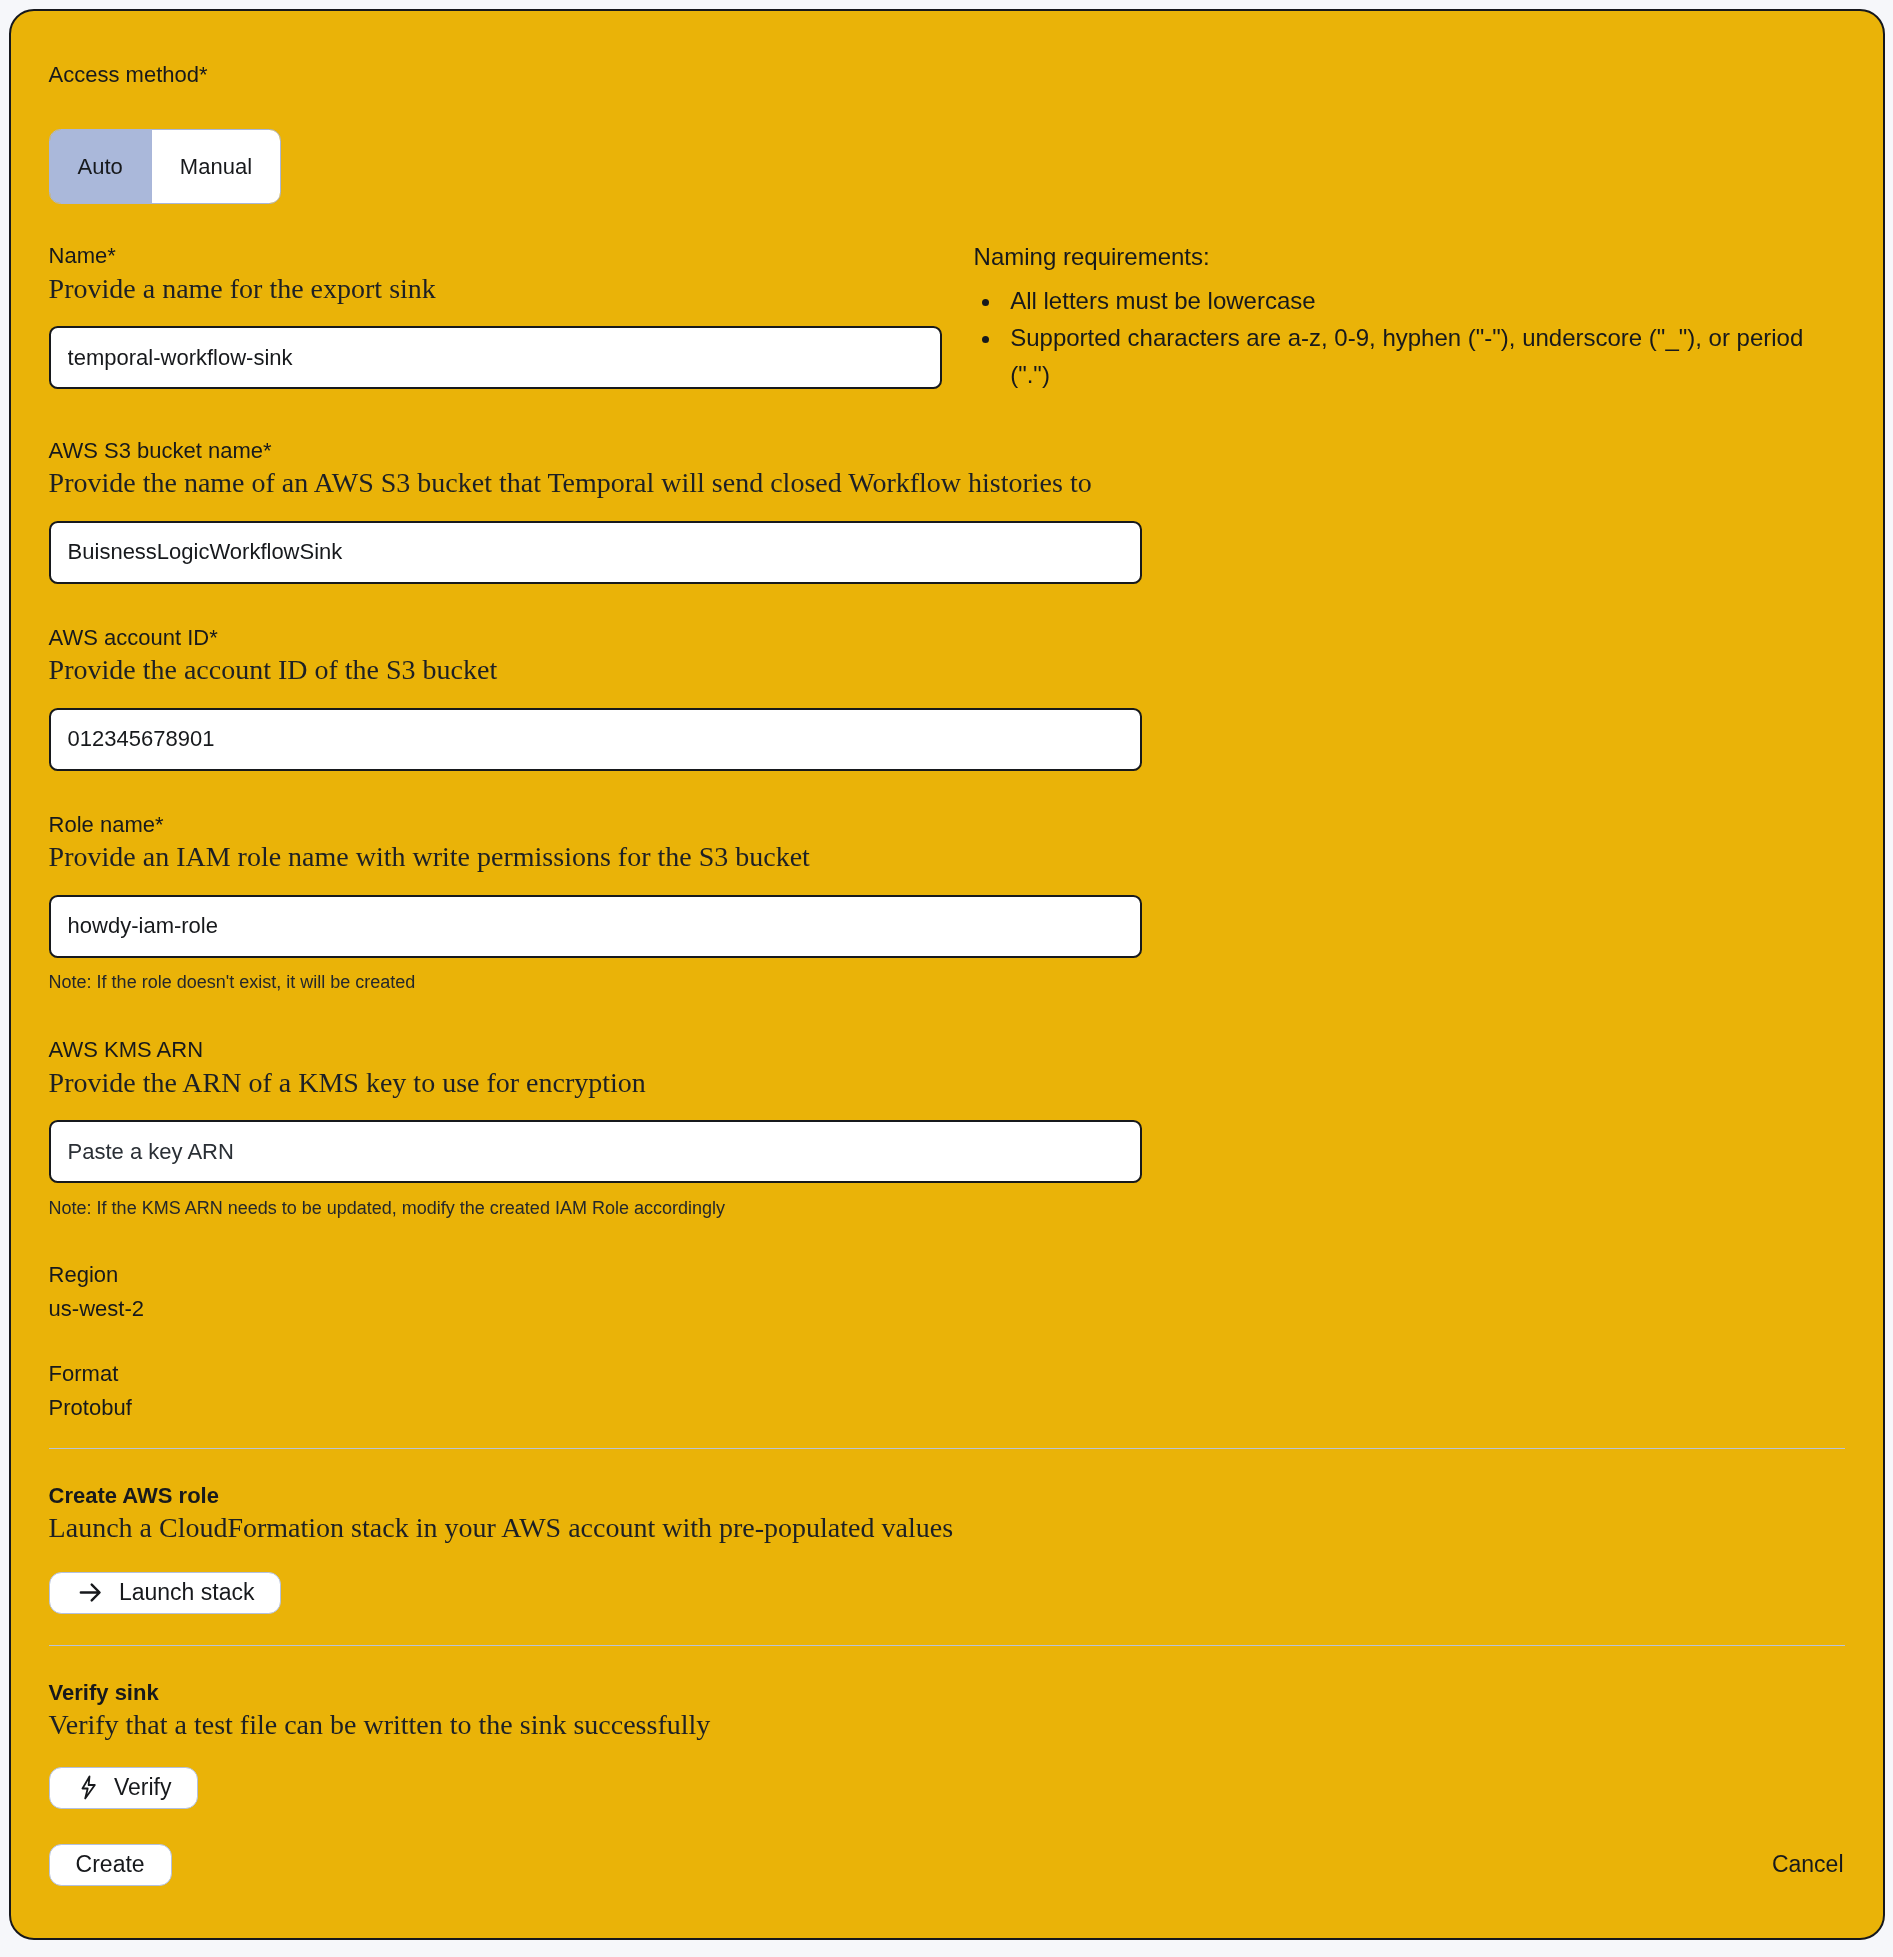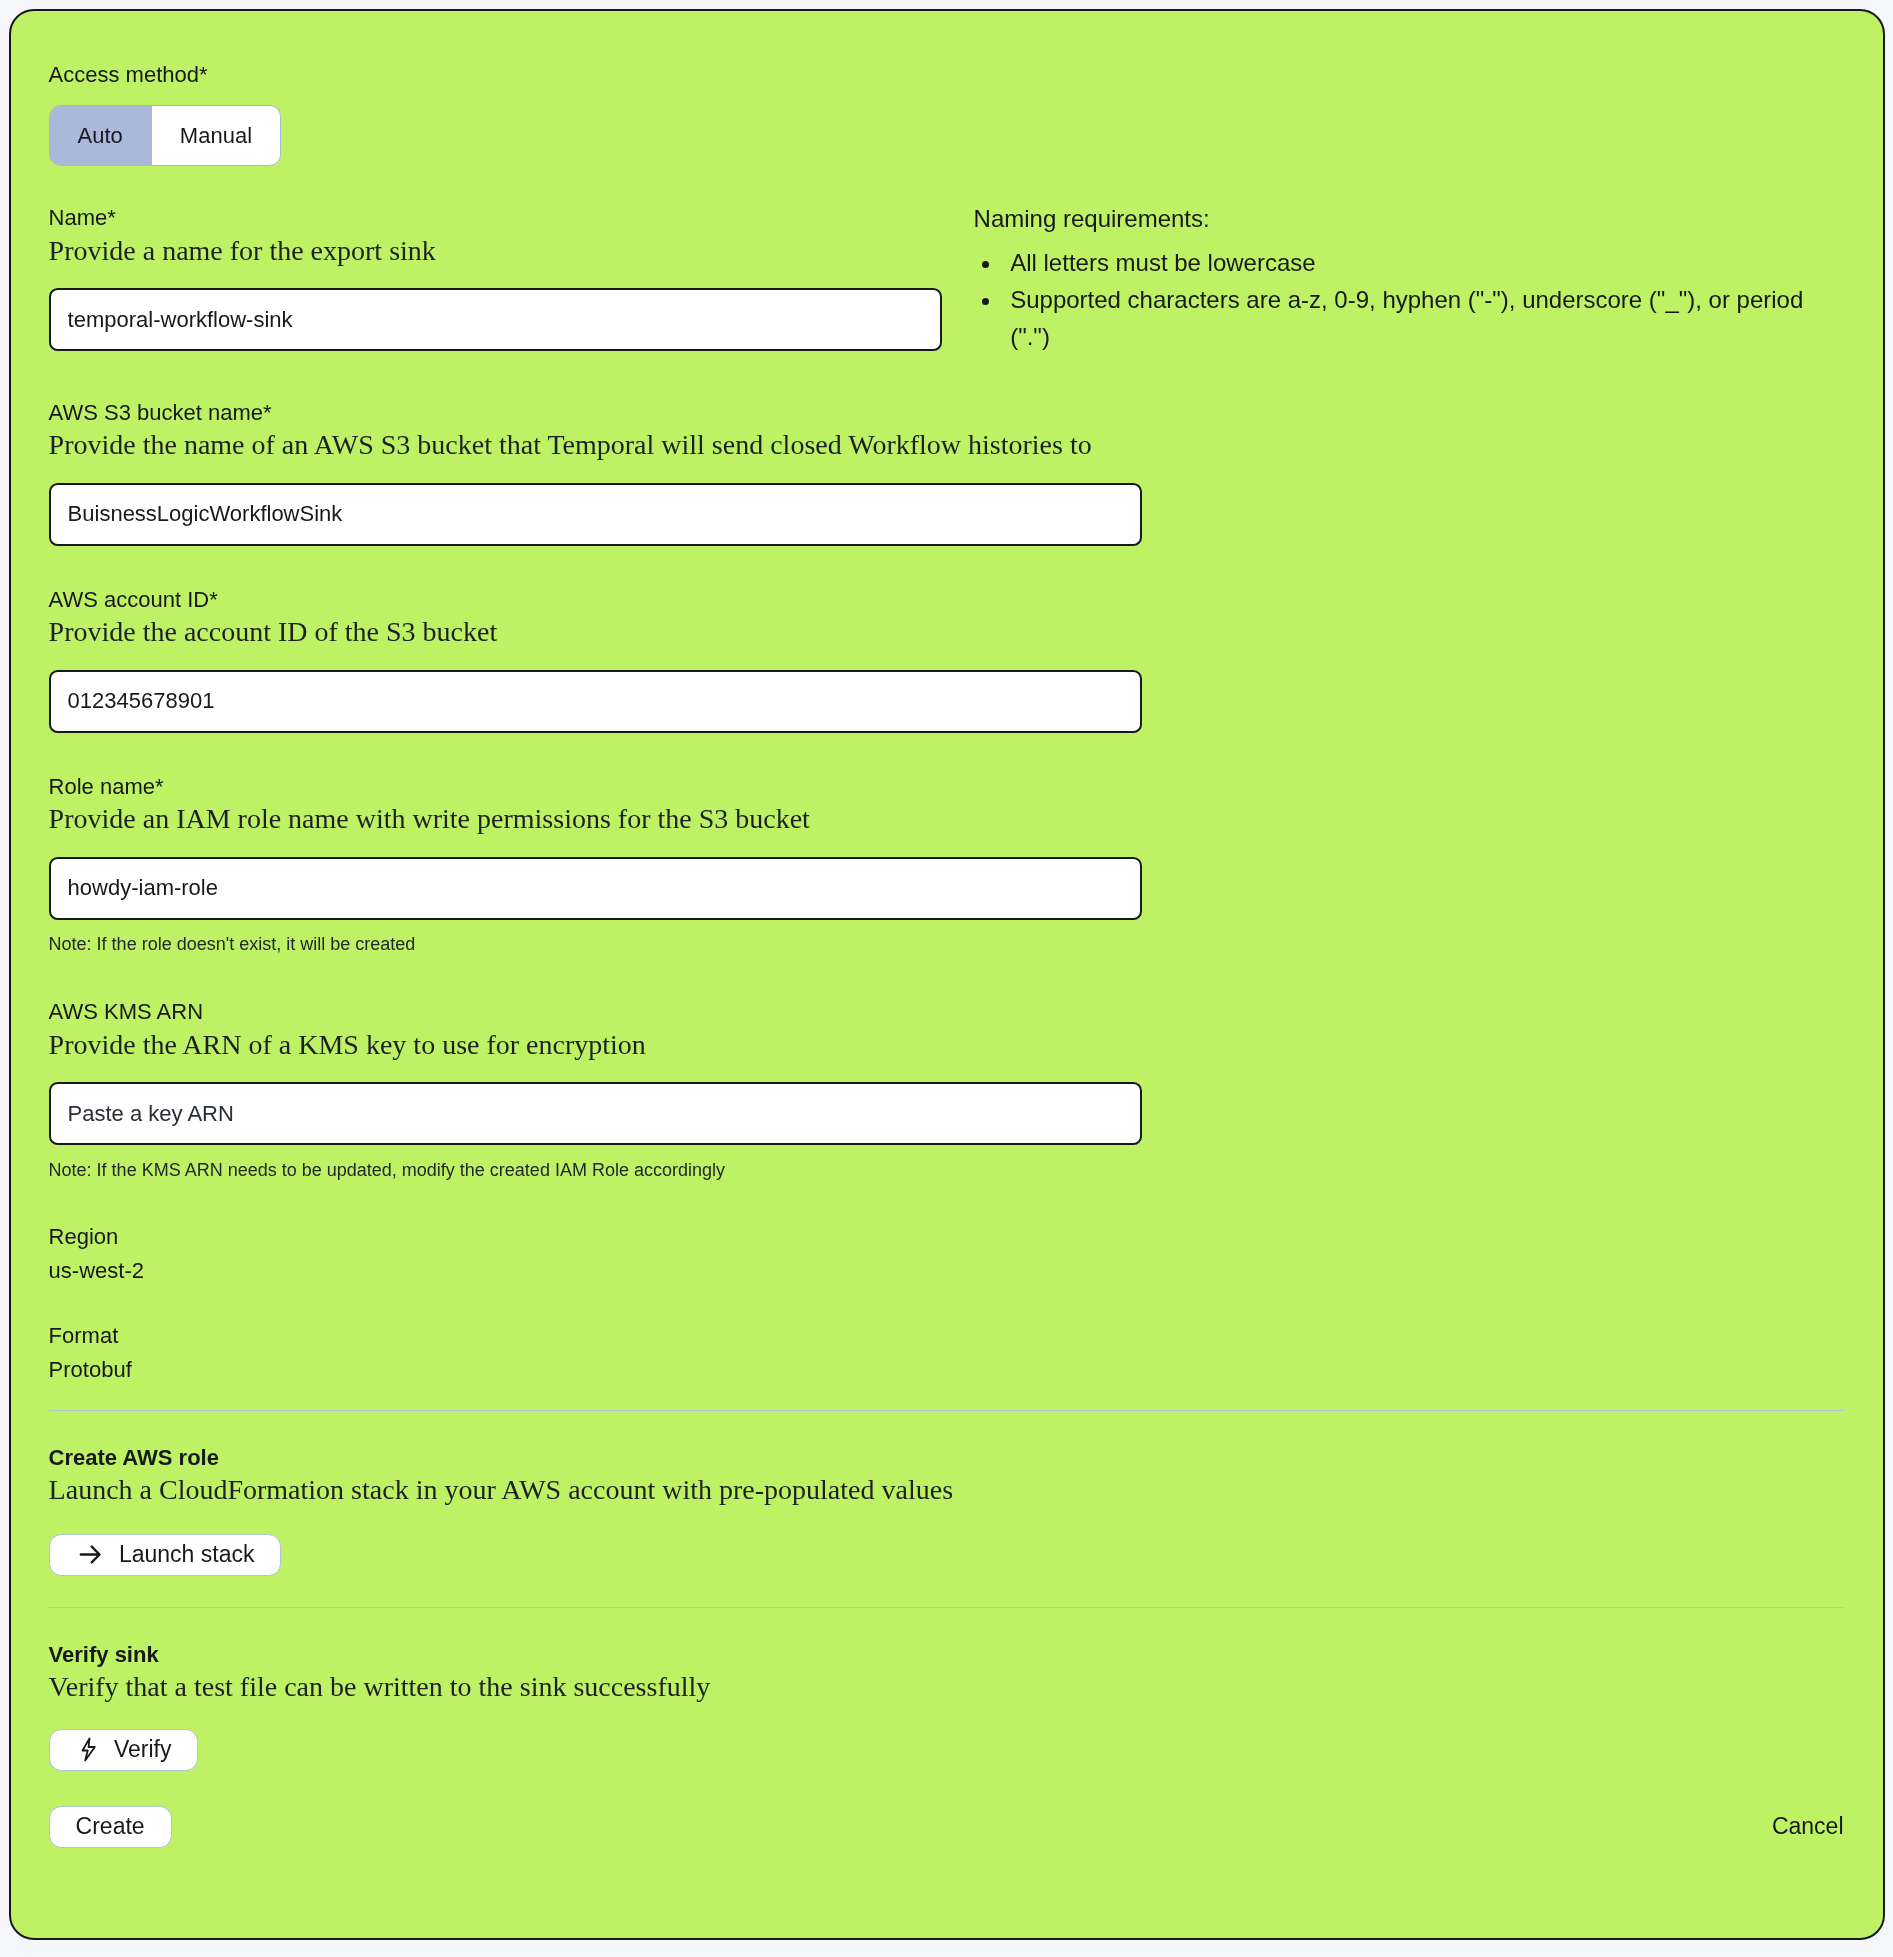--- a/index.html
+++ b/index.html
@@ -7,38 +7,38 @@
   body {
     background:#f6f7fa;
     font-family:"Liberation Sans","DejaVu Sans",sans-serif;
     color:#17191c;
     position:relative;
     overflow:hidden;
   }
   .card {
     position:absolute;
     left:8.6px; top:8.6px; right:8.6px; bottom:18px;
-    background:#bef264;
+    background:#eab308;
     border:2.9px solid #16181d;
     border-radius:25px;
     padding:48px 38px 36px 38px;
     overflow:hidden;
   }
   .label { font-size:22px; line-height:32.5px; color:#17191c; }
   .desc  { font-size:28px; line-height:32.5px; color:#1d2025;font-family:Liberation Serif, serif; }
   .note  { font-size:18px; line-height:27px; color:#24272b; margin-top:11.5px; }
 
   
   .seg-group {
     display:inline-flex;
-    margin-top:14px;
+    margin-top:38px;
     border:1.9px solid #a9b6d9;
     border-radius:11.5px;
     overflow:hidden;
-    height:61px;
+    height:75px;
   }
   .seg {
     display:flex; align-items:center; justify-content:center;
     font-size:22px;
     padding:0 28px;
     cursor:pointer;
     background:#ffffff;
   }
   .seg.selected { background:#aab8da; }
   .seg + .seg { border-left:1.9px solid #a9b6d9; }

